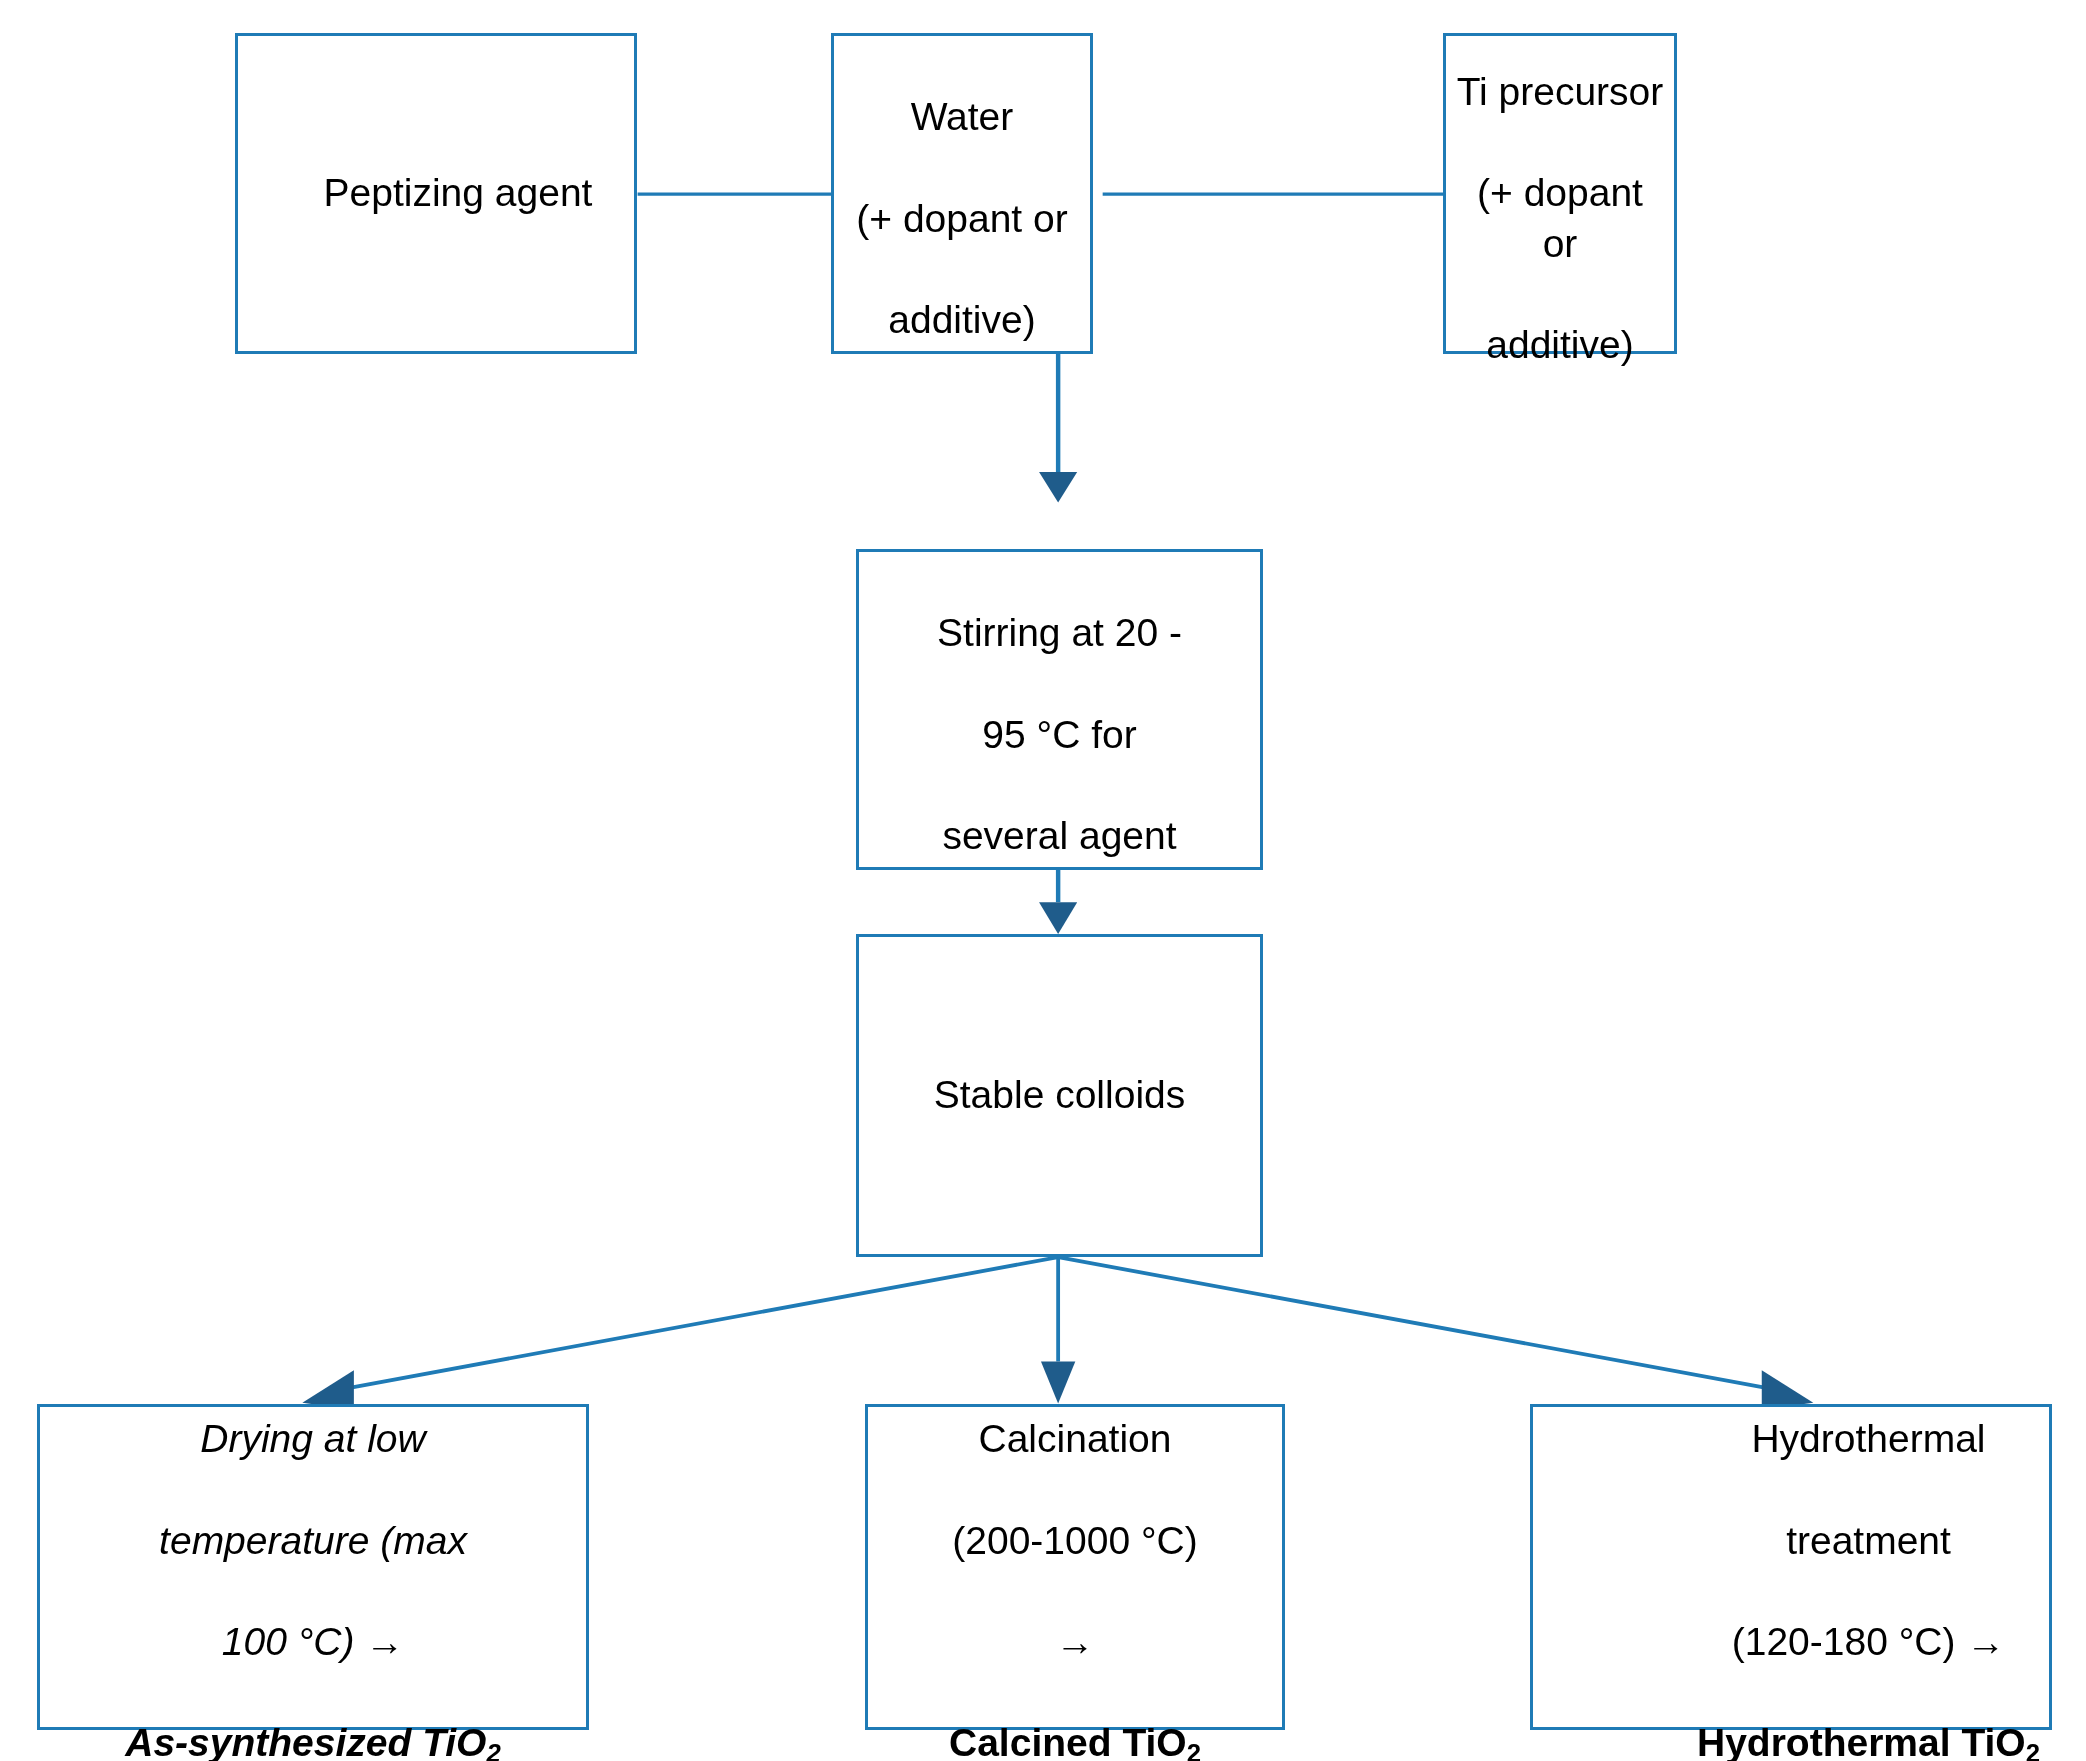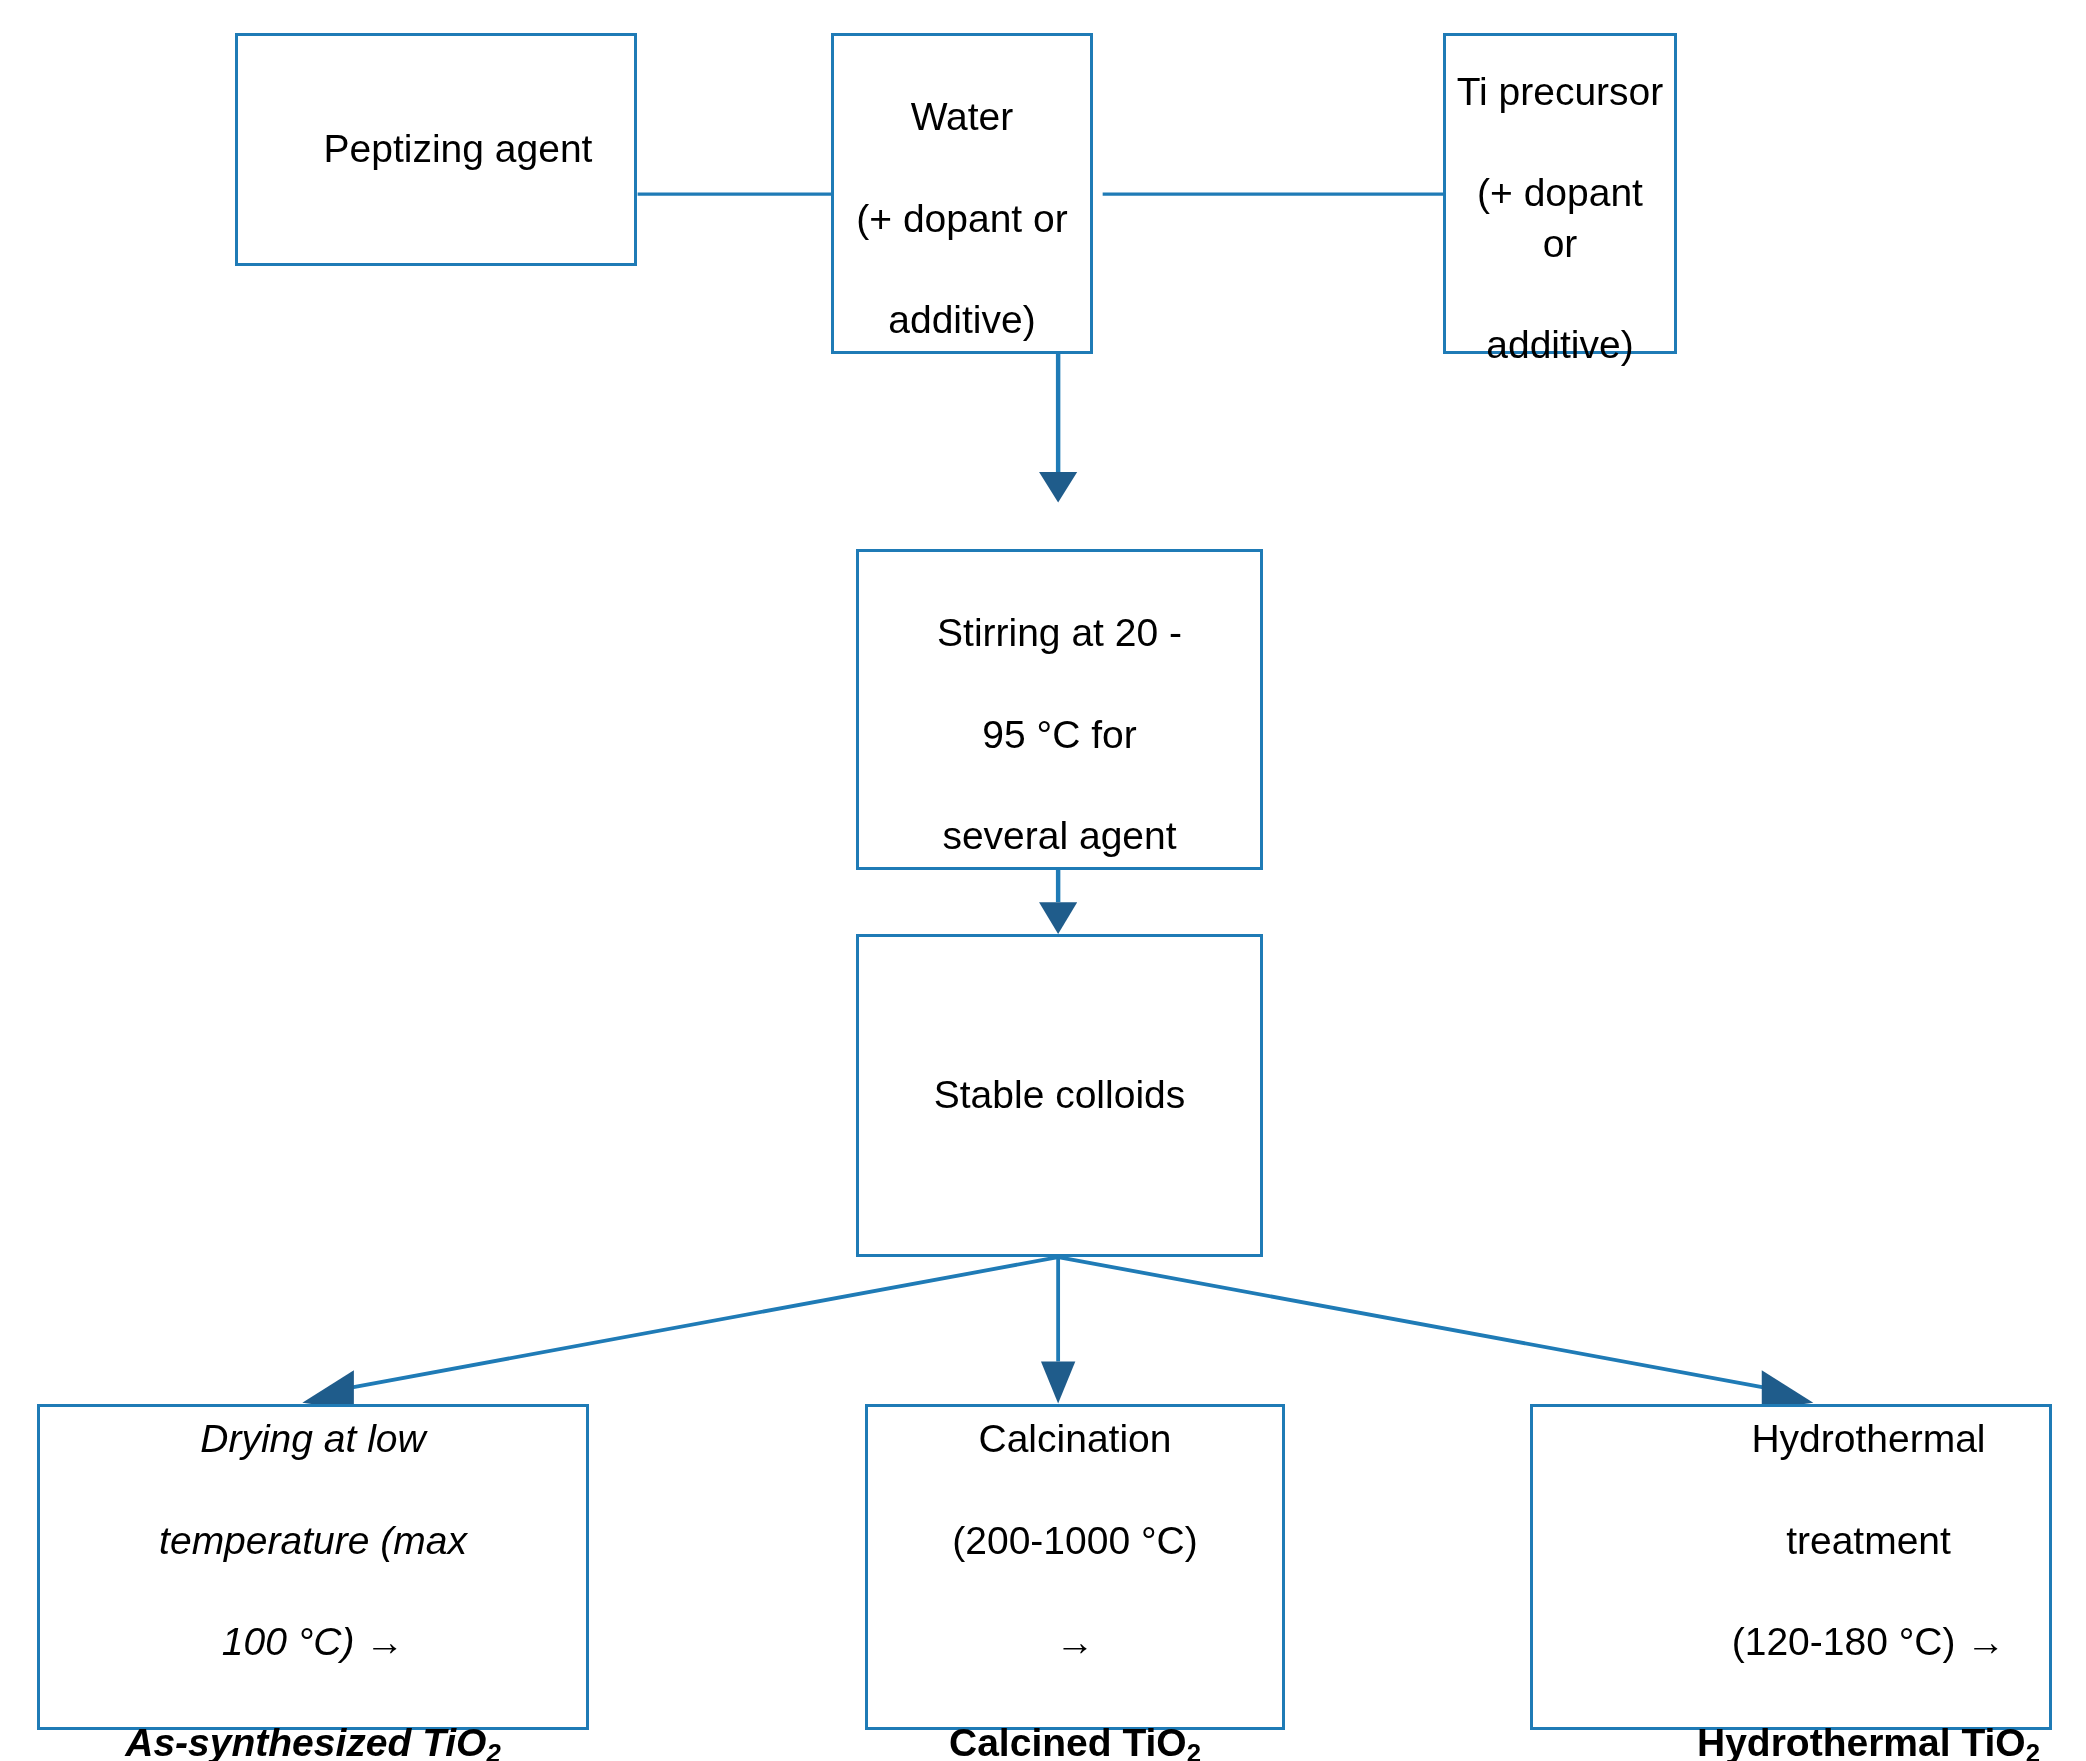--- a/index.html
+++ b/index.html
@@ -90,21 +90,21 @@
       <line x1="1663" y1="1976" x2="1663" y2="2140" stroke="#1F7BB6" stroke-width="6"></line>
       <path d="M1636,2140 L1690,2140 L1663,2206 z" fill="#1F5C8B"></path>
     </g>
 
     <g>
       <line x1="1663" y1="1976" x2="2795" y2="2185" stroke="#1F7BB6" stroke-width="6"></line>
       <path d="M2850,2205 L2769,2154 L2769,2216 z" fill="#1F5C8B"></path>
     </g>
   </svg>
 
-  <div class="node-box" style="left:235px; top:33px; width:402px; height:233px;padding-left:44px;">
+  <div class="node-box" style="left:235px; top:33px; width:402px; height:321px;padding-left:44px;">
     <div class="node-text">Peptizing agent</div>
   </div>
 
   <div class="node-box" style="left:831px; top:33px; width:262px; height:321px;">
     <div class="node-text">
       <span>Water</span><br>
       <span>(+ dopant or</span><br>
       <span>additive)</span>
     </div>
   </div>

